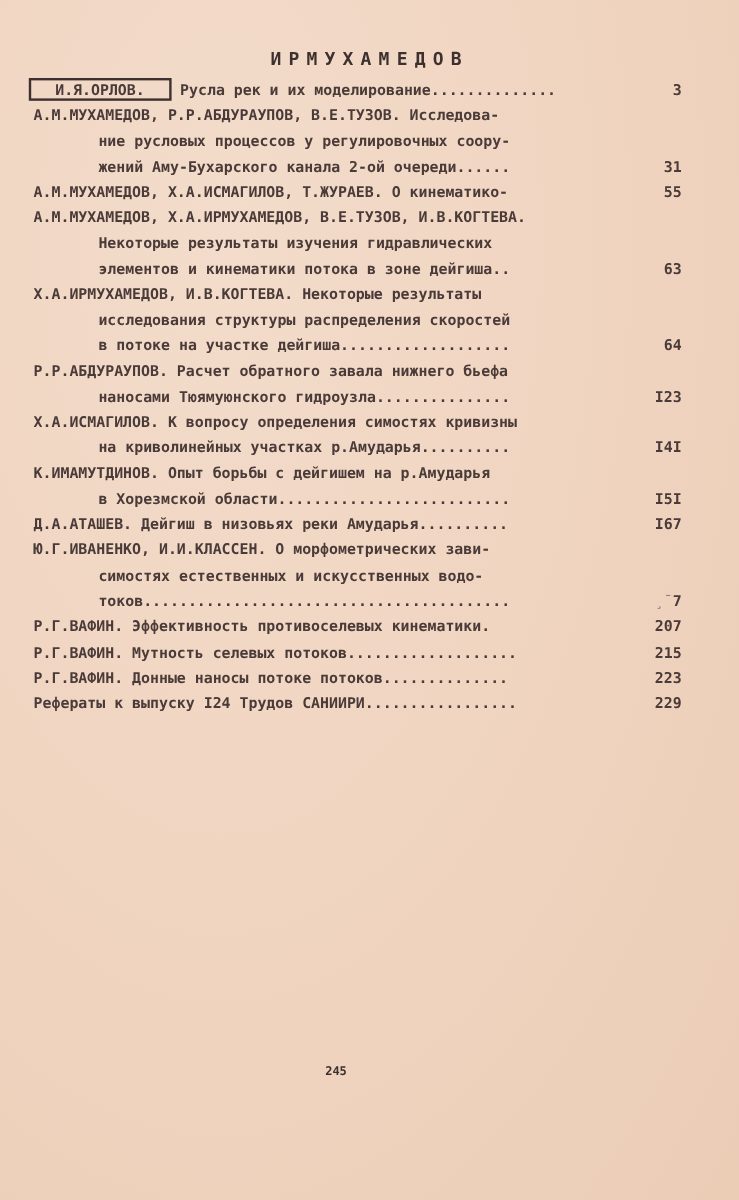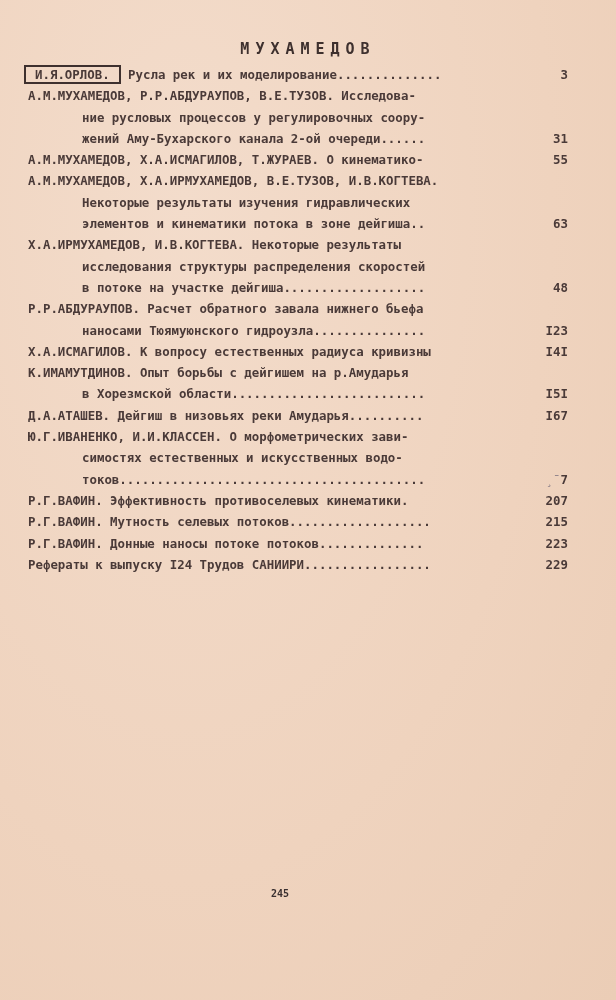--- a/index.html
+++ b/index.html
@@ -6,29 +6,29 @@
   body{width:616px;height:1000px;background:#f1d7c3;position:relative;overflow:hidden;
     font-family:"DejaVu Sans Mono","Liberation Mono",monospace;color:#4a3a38;}
   .page{position:absolute;inset:0;
     background:radial-gradient(ellipse at 30% 20%,#f3dccb 0%,#efd3be 60%,#ebcdb6 100%);}
   .title{position:absolute;top:40px;left:0;width:616px;text-align:center;font-size:15px;font-weight:bold;letter-spacing:6px;color:#3e302e;}
   .toc{position:absolute;top:64px;left:28px;width:540px;font-size:12.4px;font-weight:bold;line-height:21.3px;}
   .entry{position:relative;}
   .line{white-space:pre;display:block;}
   .indent{padding-left:54px;}
   .pg{position:absolute;right:0;}
-  .boxed{border:2px solid #3e302e;padding:0 9px;margin-left:-4px;text-align:right;}
+  .boxed{border:2px solid #3e302e;padding:0 20px;margin-left:-4px;text-align:right;}
   .pagenum{position:absolute;top:888px;left:0;width:560px;text-align:center;font-size:10px;font-weight:bold;color:#3a3030;}
   .smudge{color:#8b7f88;font-weight:normal;}
 </style>
 </head>
 <body>
 
 <div class="page">
-  <div class="title">МУХАМЕДОВ</div>
+  <div class="title">ИРМУХАМЕДОВ</div>
 
   <div class="toc">
     <div class="entry">
       <span class="line"><span class="boxed">И.Я.ОРЛОВ.</span><span> Русла рек и их моделирование..............</span></span>
       <span class="pg" style="top:0">3</span>
     </div>
 
     <div class="entry">
       <span class="line">А.М.МУХАМЕДОВ, Р.Р.АБДУРАУПОВ, В.Е.ТУЗОВ. Исследова-</span>
       <span class="line indent">ние русловых процессов у регулировочных соору-</span>
@@ -45,31 +45,32 @@
       <span class="line">А.М.МУХАМЕДОВ, Х.А.ИРМУХАМЕДОВ, В.Е.ТУЗОВ, И.В.КОГТЕВА.</span>
       <span class="line indent">Некоторые результаты изучения гидравлических</span>
       <span class="line indent">элементов и кинематики потока в зоне дейгиша..</span>
       <span class="pg" style="bottom:0">63</span>
     </div>
 
     <div class="entry">
       <span class="line">Х.А.ИРМУХАМЕДОВ, И.В.КОГТЕВА. Некоторые результаты</span>
       <span class="line indent">исследования структуры распределения скоростей</span>
       <span class="line indent">в потоке на участке дейгиша...................</span>
-      <span class="pg" style="bottom:0">48</span>
+      <span class="pg" style="bottom:0">64</span>
     </div>
 
     <div class="entry">
       <span class="line">Р.Р.АБДУРАУПОВ. Расчет обратного завала нижнего бьефа</span>
       <span class="line indent">наносами Тюямуюнского гидроузла...............</span>
       <span class="pg" style="bottom:0">I23</span>
     </div>
 
     <div class="entry">
-      <span class="line">Х.А.ИСМАГИЛОВ. К вопросу естественных радиуса кривизны</span>
+      <span class="line">Х.А.ИСМАГИЛОВ. К вопросу определения симостях кривизны</span>
+      <span class="line indent">на криволинейных участках р.Амударья..........</span>
       <span class="pg" style="bottom:0">I4I</span>
     </div>
 
     <div class="entry">
       <span class="line">К.ИМАМУТДИНОВ. Опыт борьбы с дейгишем на р.Амударья</span>
       <span class="line indent">в Хорезмской области..........................</span>
       <span class="pg" style="bottom:0">I5I</span>
     </div>
 
     <div class="entry">

